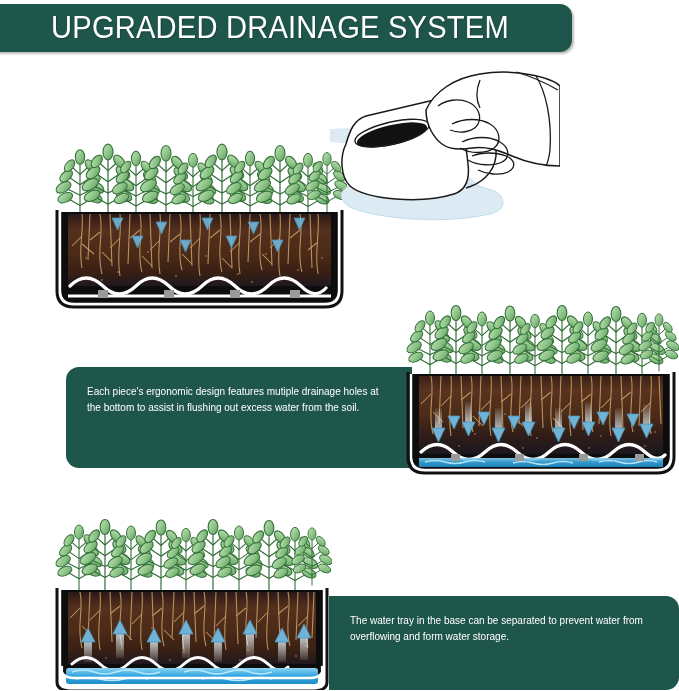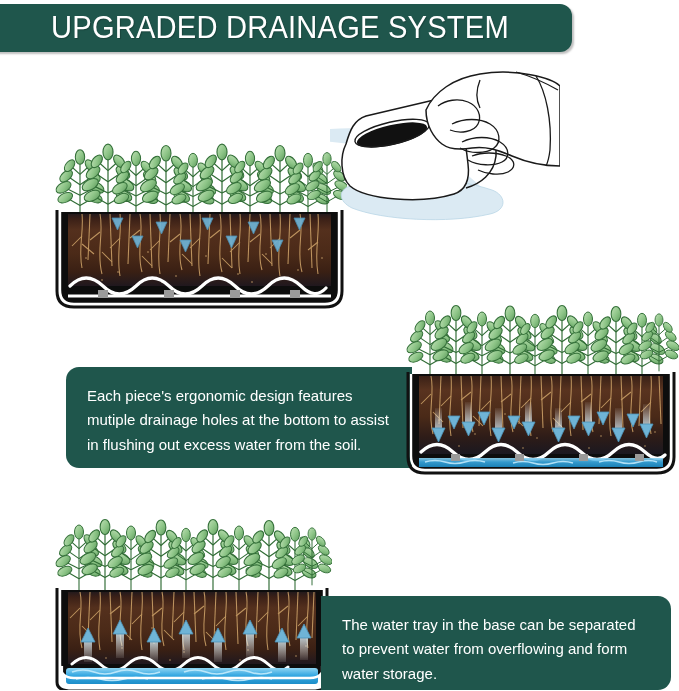--- a/index.html
+++ b/index.html
@@ -41,34 +41,34 @@
     transform: scaleX(0.94);
     text-shadow: 1px 1px 1px rgba(0,0,0,0.22);
     white-space: nowrap;
   }
 
   
   .callout {
     position: absolute;
     background: #1f564c;
     color: #ffffff;
-    font-size: 15px;
+    font-size: 10px;
     line-height: 1.62;
     box-sizing: border-box;
     padding: 17px 22px 34px 21px;
   }
   .callout-1 {
     left: 66px;
     top: 367px;
     width: 346px;
     height: 101px;
     border-radius: 13px 0 0 13px;
   }
   .callout-2 {
-    left: 321px;
+    left: 329px;
     top: 596px;
     width: 350px;
     height: 94px;
     border-radius: 0 13px 13px 0;
   }
 
   
   .planter {
     position: absolute;
   }

